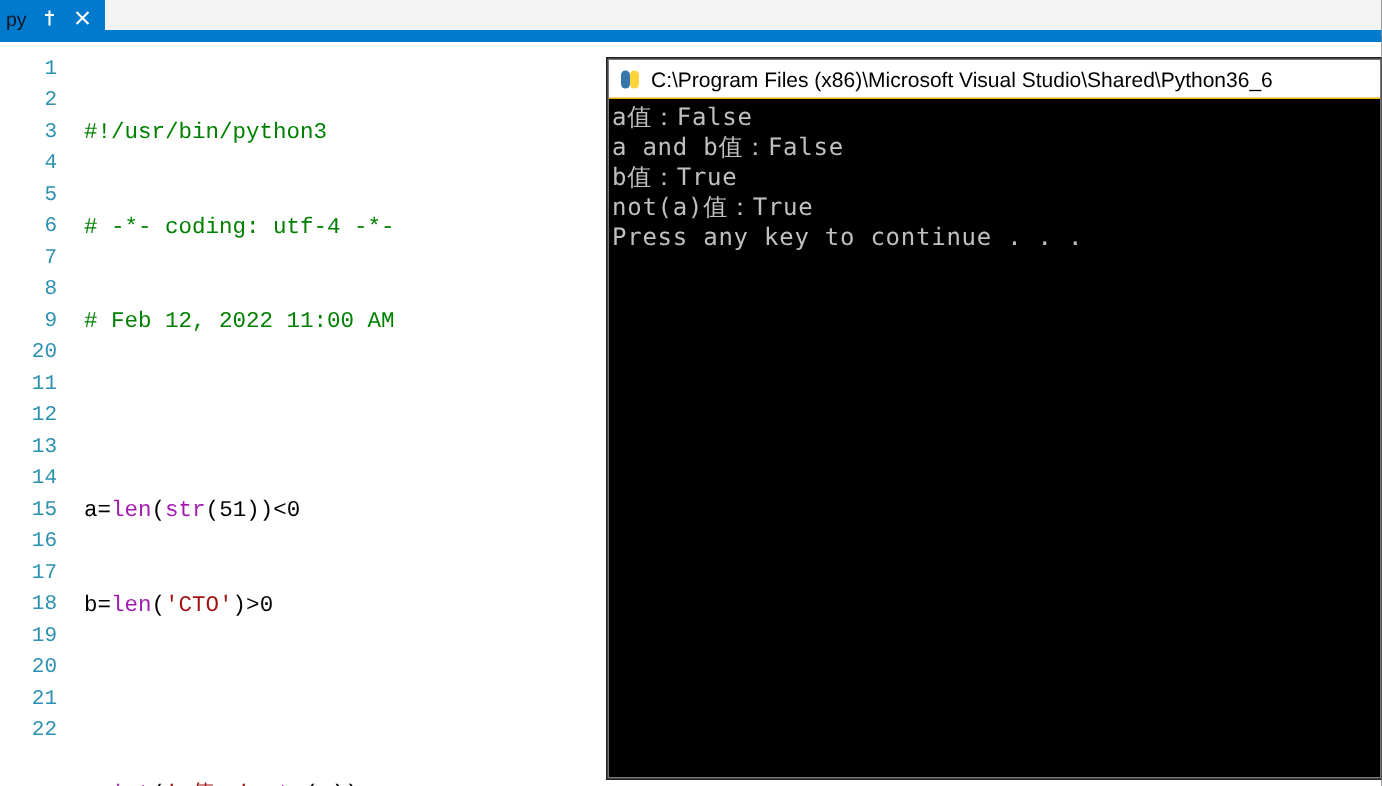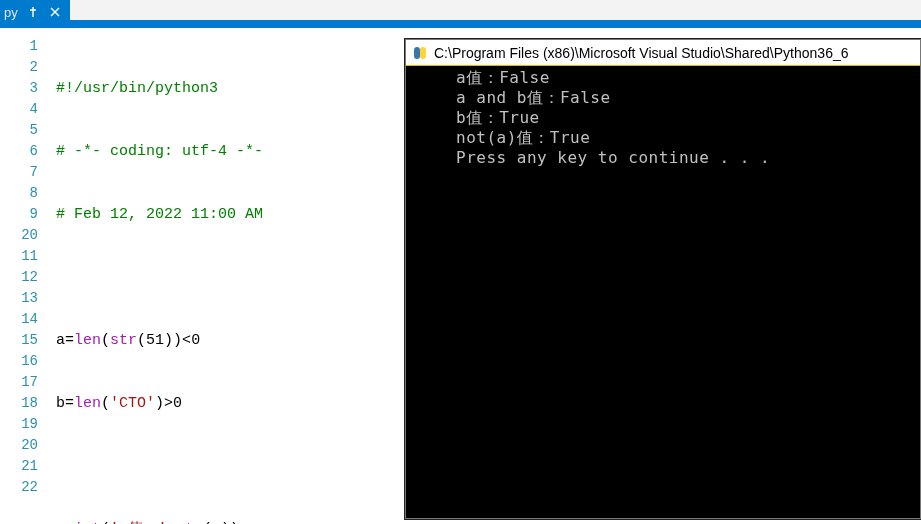--- a/index.html
+++ b/index.html
@@ -1,19 +1,19 @@
 <!DOCTYPE html>
 <html><head>
 <meta charset="utf-8">
 <style>
   * { margin: 0; padding: 0; box-sizing: border-box; }
   html, body { width: 921px; height: 524px; overflow: hidden; font-family: Consolas, 'Courier New', monospace; font-size: 15px; }
 
   .tabstrip { height: 24px; background: #f3f3f3; display: flex; border-bottom: 4px solid #007acc; position: relative; }
-  .tab { background: #007acc; color: #e5e5e5; height: 24px; display: flex; align-items: center; padding: 0 8px 0 0; gap: 8px; font-family: Segoe UI, Arial, sans-serif; font-size: 13px; }
+  .tab { background: #007acc; color: #0f172a; height: 24px; display: flex; align-items: center; padding: 0 8px 0 0; gap: 8px; font-family: Segoe UI, Arial, sans-serif; font-size: 13px; }
   .tab-label { padding-left: 4px; }
   .pin-icon, .close-icon { width: 14px; height: 14px; display: inline-flex; align-items: center; justify-content: center; }
   .pin-icon svg, .close-icon svg { stroke: #fff; fill: none; }
 
   .accentbar { height: 4px; background: #007acc; }
 
   .workspace { position: relative; height: calc(524px - 24px - 4px); background: #fff; }
 
   .gutter { position: absolute; left: 0; top: 8px; width: 48px; text-align: right; color: #2b91af; font-size: 14px; line-height: 21px; padding-right: 10px; user-select: none; }
   .gutter div { height: 21px; }
@@ -25,21 +25,21 @@
   .c-ident   { color: #000; }
   .c-op      { color: #000; }
   .c-func    { color: #a21caf; }
   .c-num     { color: #000; }
   .c-str     { color: #a31515; text-align: right; }
 
   .console { position: absolute; left: 405px; top: 11px; width: 516px; height: 480px; background: #000; color: #c0c0c0; font-family: 'SimSun','NSimSun',Consolas,monospace; font-size: 16px; line-height: 20px; border: 1px solid #777; box-shadow: 0 0 0 1px #222; }
   .console-titlebar { height: 26px; background: #fff; color: #000; display: flex; align-items: center; gap: 6px; padding: 0 6px; font-family: Segoe UI, Arial, sans-serif; font-size: 14px; border-bottom: 1px solid #eab308; }
   .console-icon { width: 16px; height: 16px; }
   .console-body { padding: 2px 2px; letter-spacing: 0.5px; }
-  .console-body div { white-space: pre; margin-left: 48px; }
+  .console-body div { white-space: pre; }
 
   .dropdown-arrow { position: absolute; right: 4px; top: 30px; width: 16px; height: 16px; display:flex; align-items:center; justify-content:center; background:#f3f3f3; }
   .dropdown-arrow svg { stroke:#555; }
 </style>
 </head>
 <body>
 
 <div class="tabstrip">
   <div class="tab">
     <span class="tab-label">py</span>

